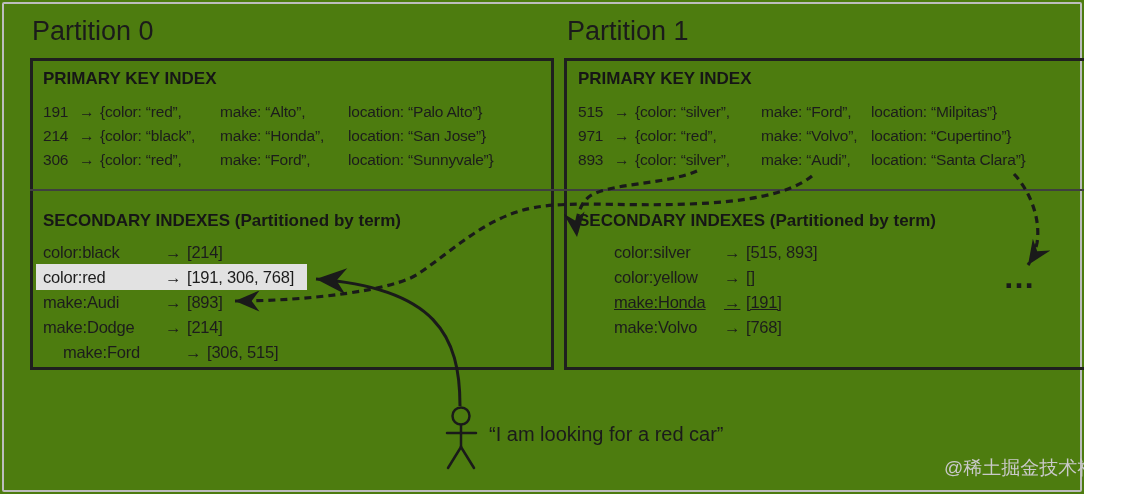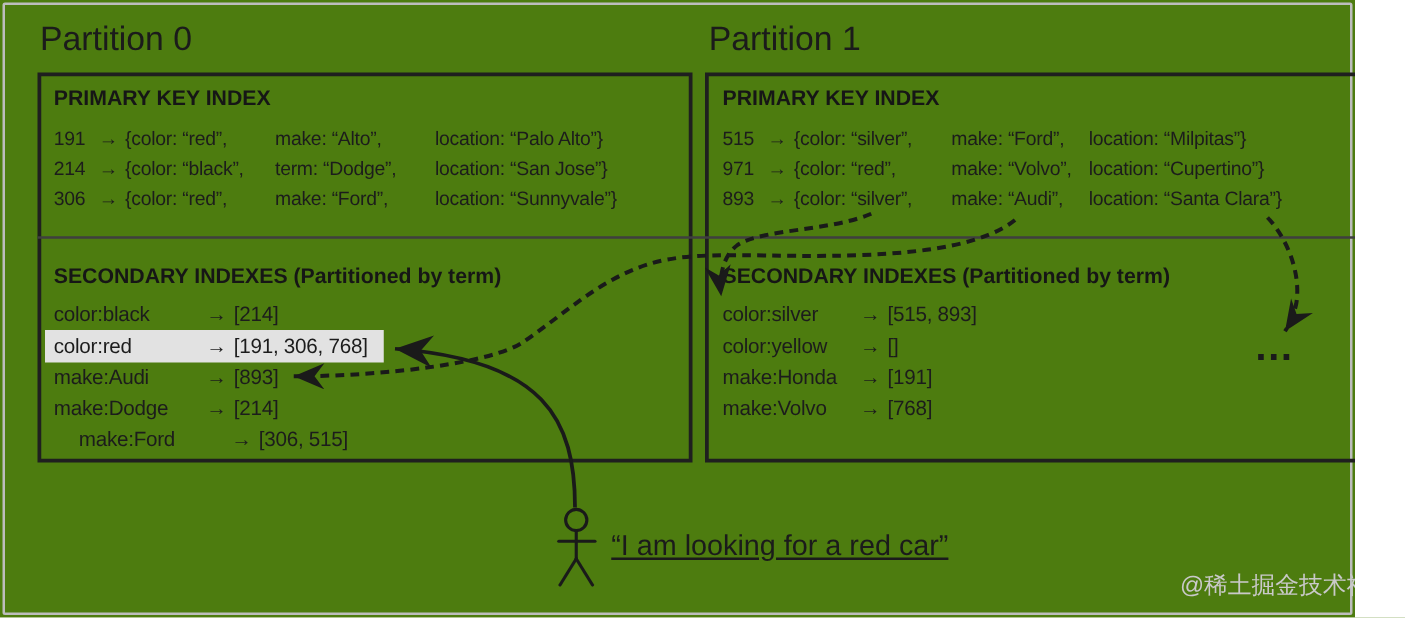--- a/index.html
+++ b/index.html
@@ -18,24 +18,24 @@
   .prow .a  { display:inline-block; width:21px; }
   .p0 .c2 { display:inline-block; width:120px; }
   .p0 .c3 { display:inline-block; width:128px; }
   .p1 .c2 { display:inline-block; width:126px; }
   .p1 .c3 { display:inline-block; width:110px; }
   .srow { position:absolute; height:26px; display:flex; align-items:center;
           font-size:16.5px; letter-spacing:-0.2px; white-space:nowrap; padding-left:7px; }
   .p0s { left:36px; }
   .p1s { left:571px; }
   .p0s .term { display:inline-block; width:122px; }
-  .p1s .term { display:inline-block; width:110px; }
+  .p1s .term { display:inline-block; width:110px;margin-left:36px; }
   .srow .a   { display:inline-block; width:22px; }
   .srow.hl { background:#e2e2e2; width:271px; box-sizing:border-box; }
-  .quote { position:absolute; left:489px; top:423px; font-size:23px; color:#1b1b1b; white-space:nowrap;text-decoration:underline; }
+  .quote { position:absolute; left:489px; top:423px; font-size:20px; color:#1b1b1b; white-space:nowrap; }
   .dots { position:absolute; left:1003px; top:259px; font-size:32px; font-weight:bold;
           letter-spacing:1px; color:#1a1a1a; }
   .watermark { position:absolute; left:944px; top:455px; font-size:19px; color:#c9c9c9; white-space:nowrap; }
   svg.overlay { position:absolute; left:0; top:0; width:1124px; height:494px; pointer-events:none; }
 </style>
 </head>
 <body>
 
 <div class="canvas">
   <div class="frame"></div>
@@ -52,21 +52,21 @@
     <span class="k">191</span>
     <span class="a">→</span>
     <span class="c2">{color: “red”,</span>
     <span class="c3">make: “Alto”,</span>
     <span class="c4">location: “Palo Alto”}</span>
   </div>
   <div class="prow p0" style="left:43px; top:125px;justify-content:center;">
     <span class="k">214</span>
     <span class="a">→</span>
     <span class="c2">{color: “black”,</span>
-    <span class="c3">term: “Dodge”,</span>
+    <span class="c3">make: “Honda”,</span>
     <span class="c4">location: “San Jose”}</span>
   </div>
   <div class="prow p0" style="left:43px; top:149px;">
     <span class="k">306</span>
     <span class="a">→</span>
     <span class="c2">{color: “red”,</span>
     <span class="c3">make: “Ford”,</span>
     <span class="c4">location: “Sunnyvale”}</span>
   </div>
 
@@ -124,21 +124,21 @@
   <div class="srow p1s" style="top:239px;">
     <span class="term">color:silver</span>
     <span class="a">→</span>
     <span class="ids">[515, 893]</span>
   </div>
   <div class="srow p1s" style="top:264px;">
     <span class="term">color:yellow</span>
     <span class="a">→</span>
     <span class="ids">[]</span>
   </div>
-  <div class="srow p1s" style="top:289px;">
+  <div class="srow p1s" style="top:289px;text-decoration:underline;">
     <span class="term">make:Honda</span>
     <span class="a">→</span>
     <span class="ids">[191]</span>
   </div>
   <div class="srow p1s" style="top:314px;">
     <span class="term">make:Volvo</span>
     <span class="a">→</span>
     <span class="ids">[768]</span>
   </div>
 

